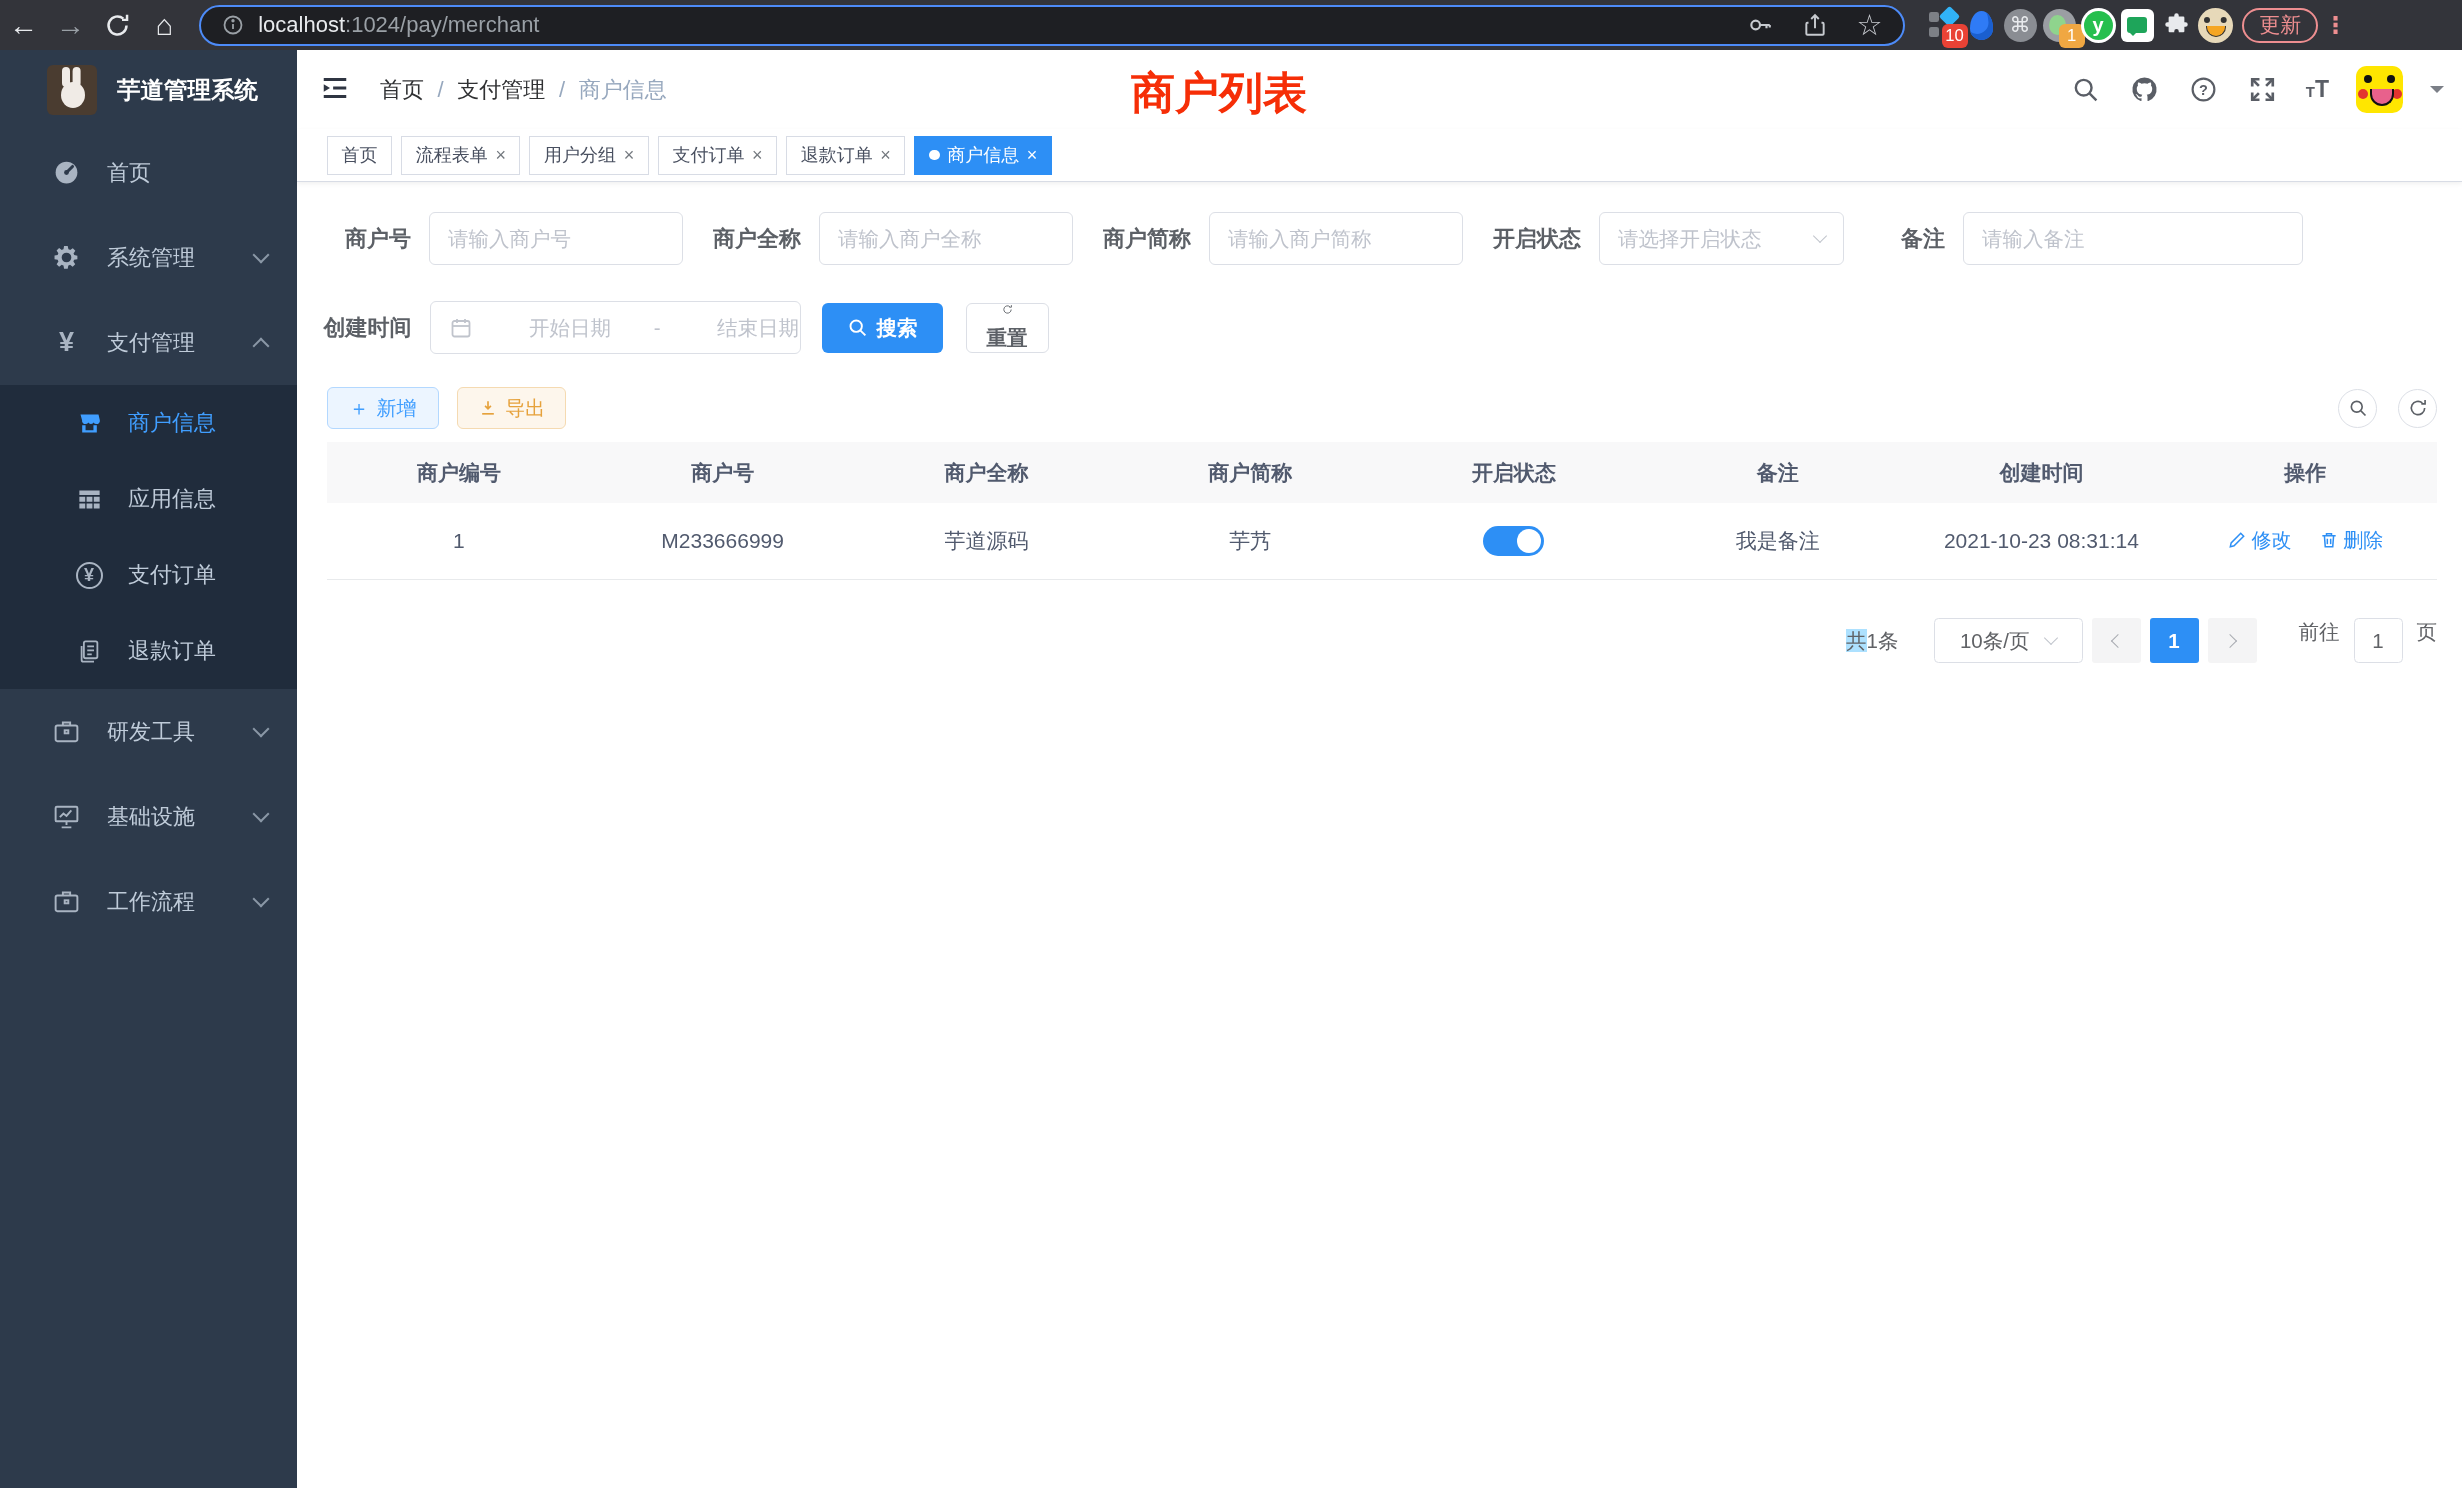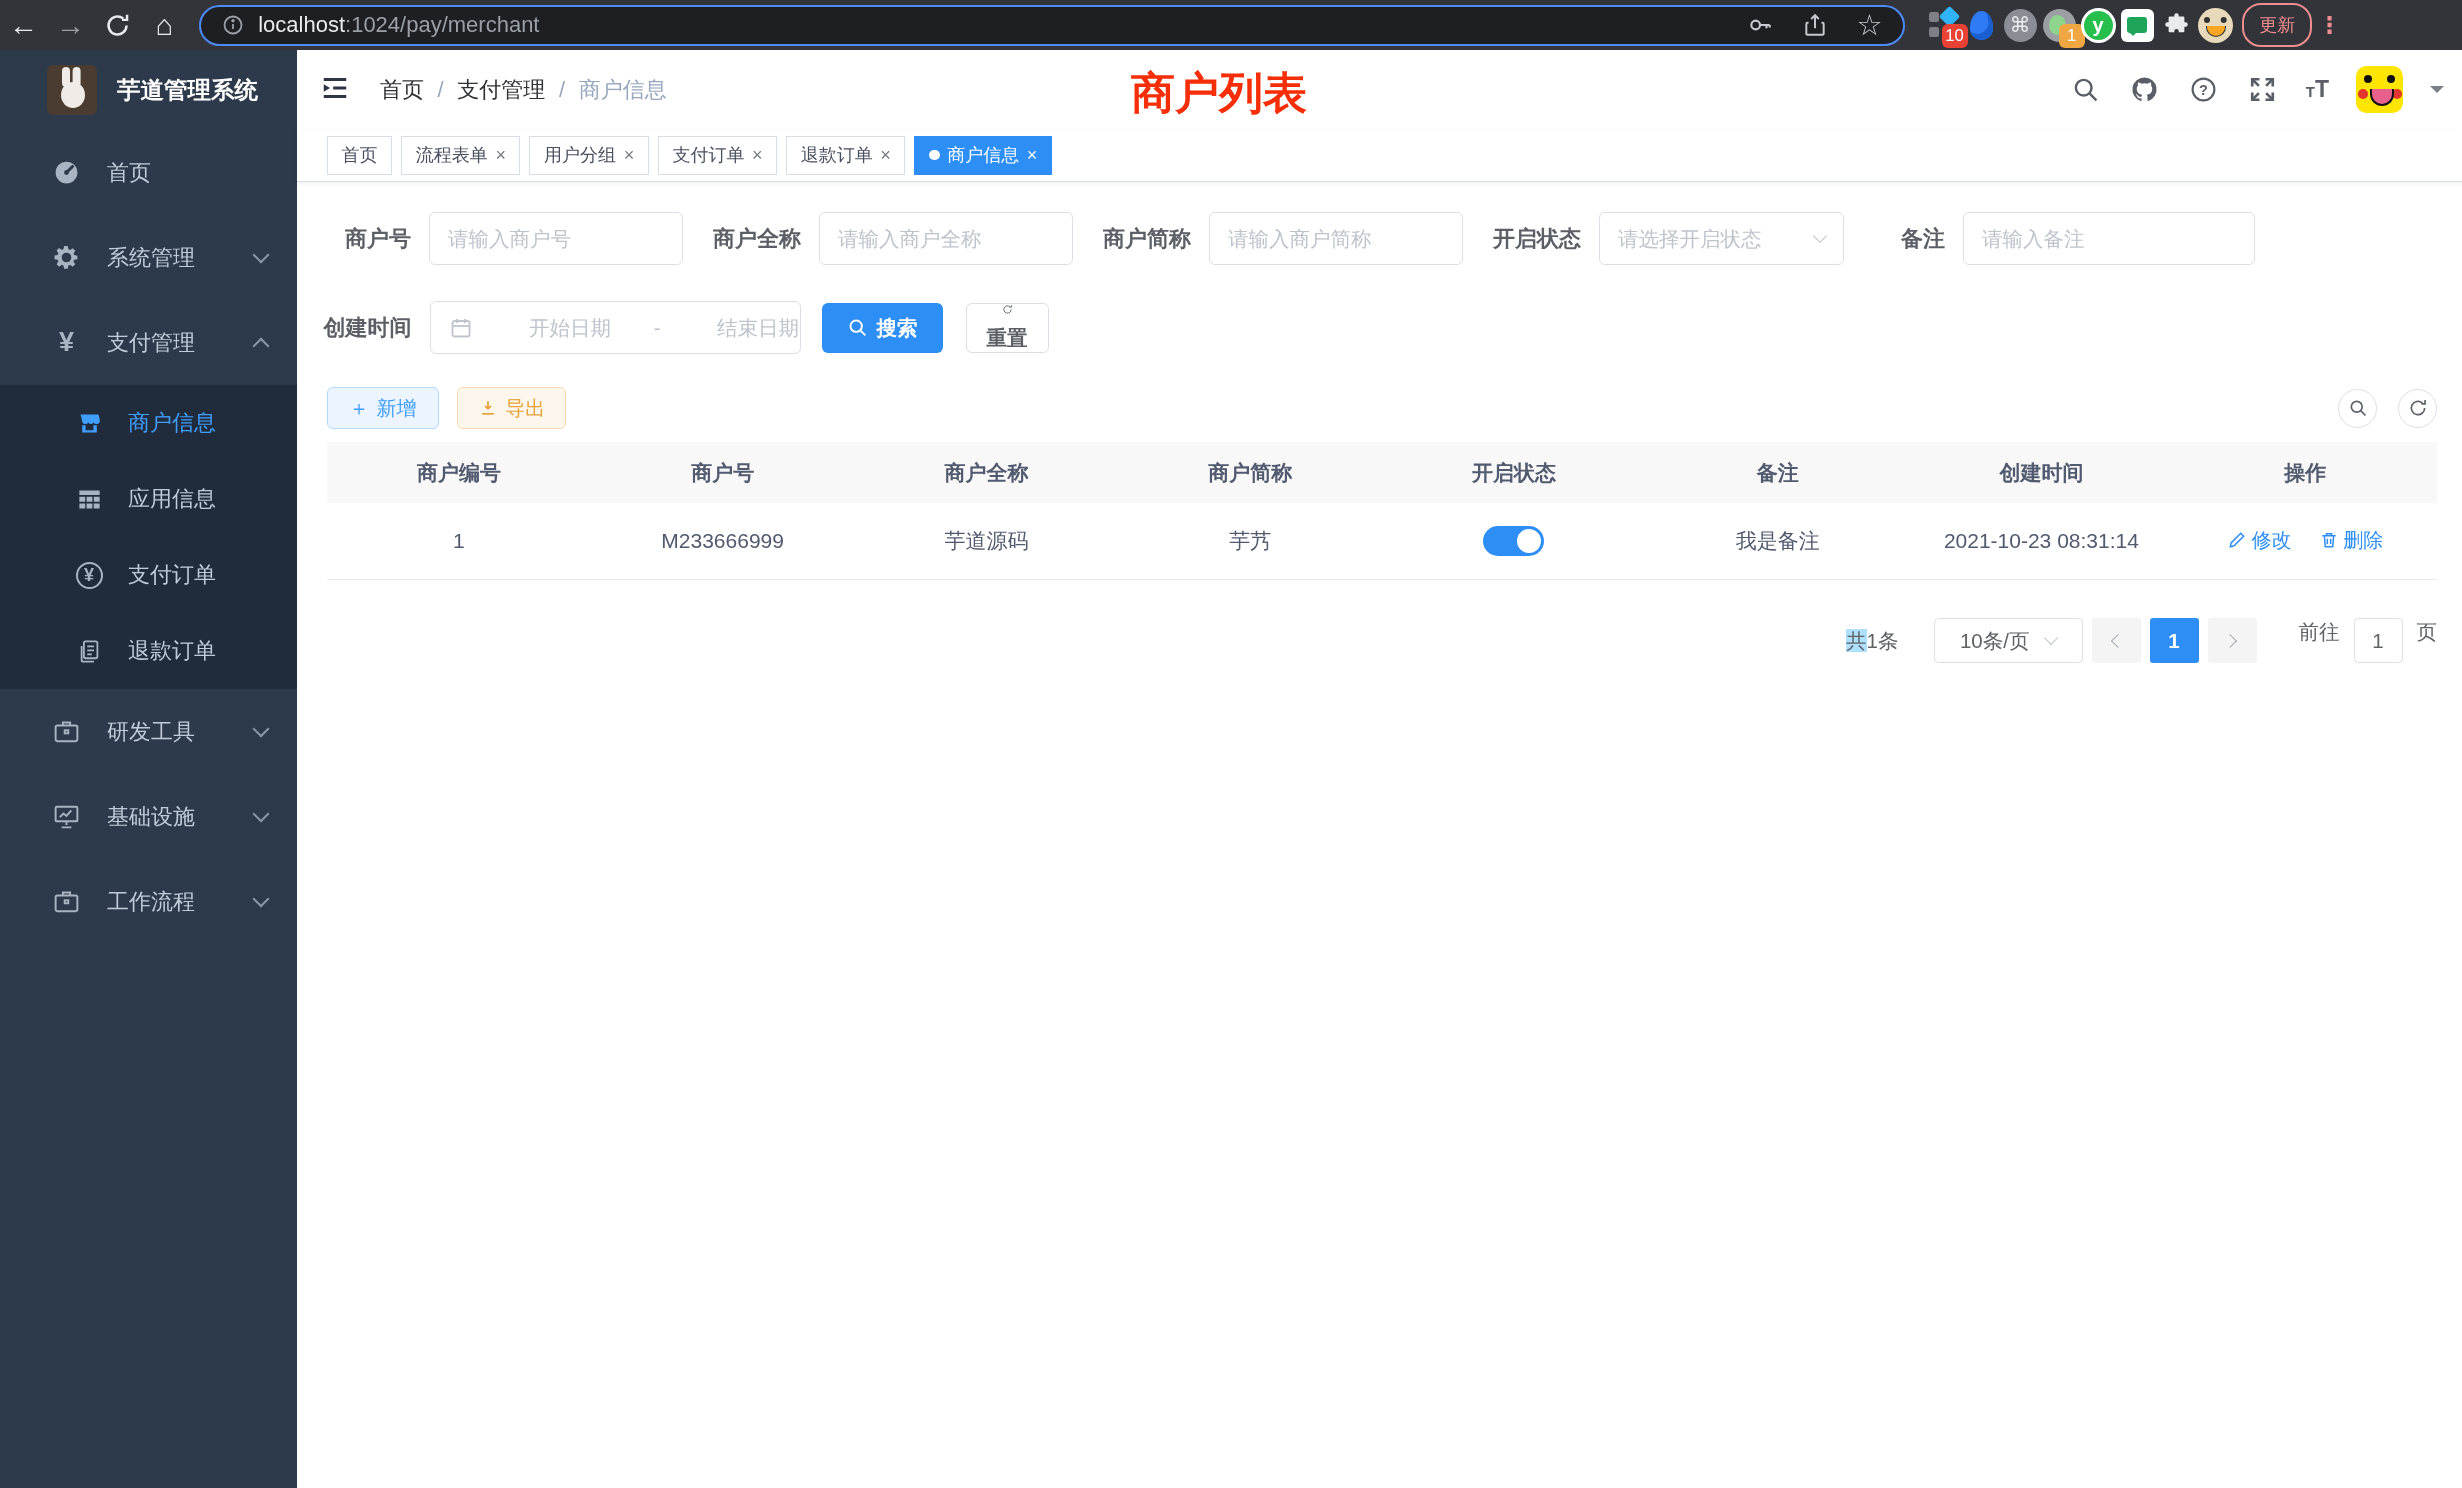--- a/index.html
+++ b/index.html
@@ -38,21 +38,21 @@
   .ycirc{width:35px;height:35px;border-radius:50%;background:#fff;display:flex;align-items:center;justify-content:center;}
   .ycirc i{width:29px;height:29px;border-radius:50%;background:#26bf4e;color:#fff;font-style:normal;
     font-weight:bold;font-size:20px;display:flex;align-items:center;justify-content:center;}
   .chat{width:33px;height:33px;background:#fff;border-radius:6px;display:flex;align-items:center;justify-content:center;}
   .chat i{width:20px;height:16.7px;background:#1ea55a;border-radius:3px;position:relative;}
   .chat i::after{content:"";position:absolute;left:3px;bottom:-5.3px;border:3.8px solid transparent;border-top-color:#1ea55a;}
   .puzzle svg{width:27px;height:27px;}
   .emoji{width:35px;height:35px;border-radius:50%;background:#e7d9b9;position:relative;}
   .emoji::before{content:"";position:absolute;left:6px;top:9px;width:6px;height:6px;border-radius:50%;background:#333;box-shadow:16.7px 0 0 #333;}
   .emoji::after{content:"";position:absolute;left:8.3px;top:18px;width:18px;height:10.6px;border-radius:0 0 10.6px 10.6px;background:#f5a623;border:1.5px solid #333;border-top:none;}
-  .update-btn{height:44px;border:2.3px solid #ee8e90;border-radius:19px;color:#ee8e90;font-size:18px;
+  .update-btn{height:35px;border:2.3px solid #ee8e90;border-radius:19px;color:#ee8e90;font-size:21px;
     display:flex;align-items:center;padding:0 15px;margin-left:7.6px;cursor:pointer;}
   .dots{color:#ee8e90;font-size:23px;letter-spacing:0;margin:0 10.6px 0 6px;cursor:pointer;font-weight:bold;}
 
   
   .sidebar{position:absolute;left:0;top:50px;width:297px;height:1439px;background:#2d3a4b;color:#bfcbd9;}
   .logo-row{height:80px;display:flex;align-items:center;padding-left:47px;}
   .logo-img{width:50px;height:50px;border-radius:6px;background:#4a3c30;position:relative;overflow:hidden;flex:0 0 auto;}
   .logo-img::before{content:"";position:absolute;left:13.6px;top:16.7px;width:24px;height:26px;border-radius:50%;background:#f0ebe6;}
   .logo-img::after{content:"";position:absolute;left:15px;top:1.5px;width:7.6px;height:20px;border-radius:4.5px;background:#f0ebe6;box-shadow:10.6px 0 0 #f0ebe6;}
   .logo-title{color:#fff;font-size:23.5px;font-weight:bold;margin-left:20px;white-space:nowrap;}
@@ -433,21 +433,21 @@
       <input placeholder="请输入商户简称" style="">
     </span>
     <span style="width:30px;"></span>
     <span class="flabel">开启状态</span>
     <span class="finput fselect" style="width:245px;">
       <span>请选择开启状态</span>
       <span class="sel-chev"></span>
     </span>
     <span style="width:57px;"></span>
     <span class="flabel">备注</span>
-    <span class="finput" style="width:292px;">
+    <span class="finput" style="width:340px;">
       <input placeholder="请输入备注" style="">
     </span>
   </div>
 
   <div class="frow frow2">
     <span class="flabel">创建时间</span>
     <span class="finput daterange">
       <svg class="cal" viewBox="0 0 24 24" fill="none" stroke="currentColor" stroke-width="1.8">
           <rect x="3.5" y="5" width="17" height="15.5" rx="2"></rect>
           <line x1="3.5" y1="10" x2="20.5" y2="10"></line>

